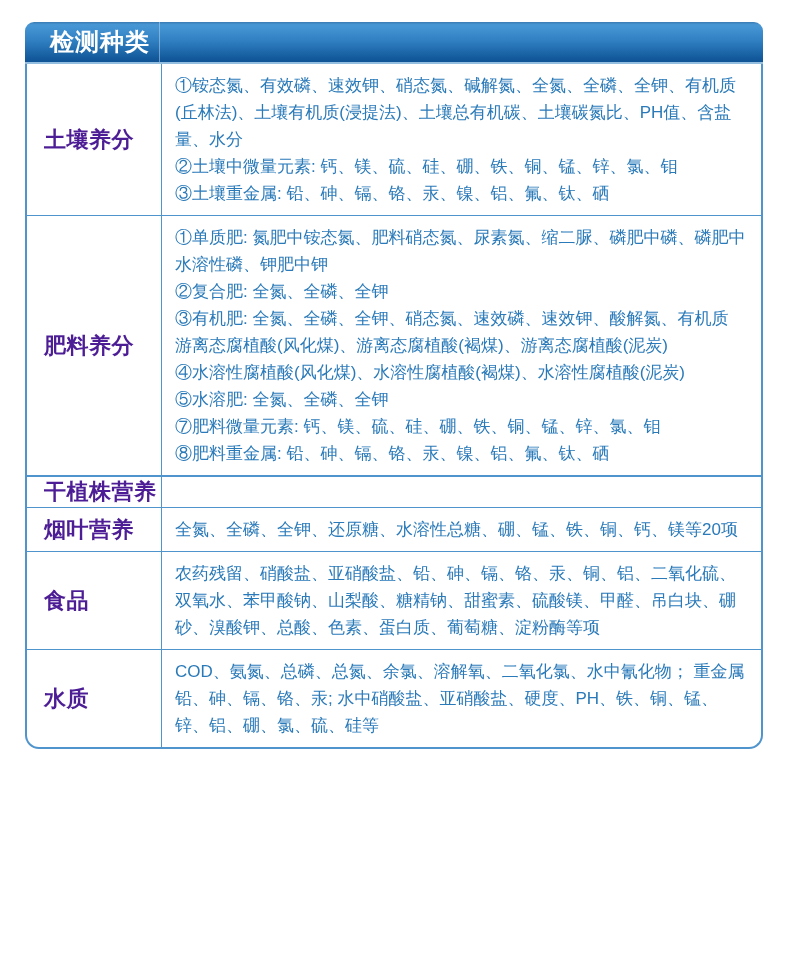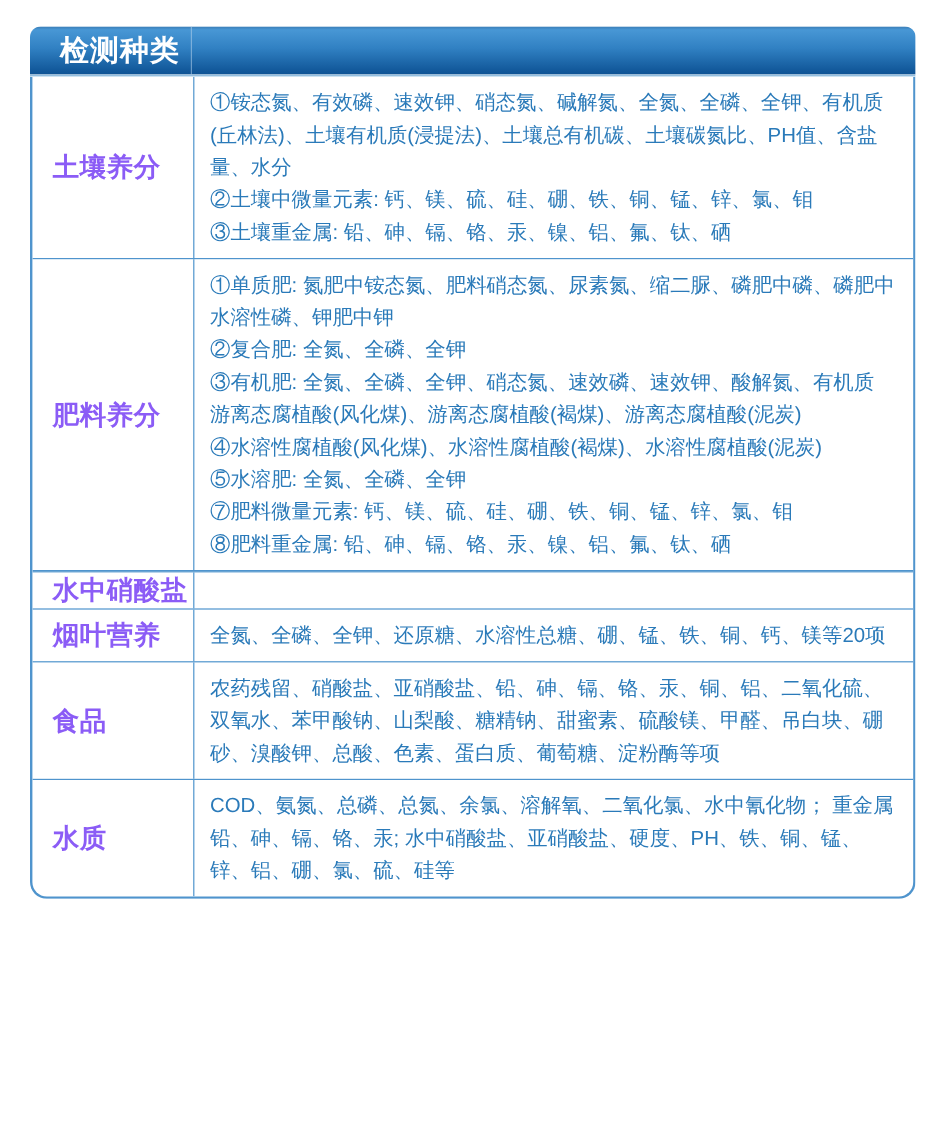--- a/index.html
+++ b/index.html
@@ -54,21 +54,21 @@
   }
   .row:first-child {
     border-top: none;
   }
   .cat {
     display: flex;
     align-items: center;
     padding-left: 17px;
     font-size: 22px;
     font-weight: bold;
-    color: #8b5cf6;
+    color: #4c1d95;
     border-right: 1px solid #4f94cd;
     letter-spacing: 0.5px;
   }
   .items {
     padding: 8px 10px 8px 13px;
     font-size: 17px;
     line-height: 27px;
     color: #2a7ab9;
     font-weight: 400;
   }
@@ -104,21 +104,21 @@
           <div class="item-line">⑤水溶肥: 全氮、全磷、全钾</div>
           <div class="item-line">⑦肥料微量元素: 钙、镁、硫、硅、硼、铁、铜、锰、锌、氯、钼</div>
           <div class="item-line">⑧肥料重金属: 铅、砷、镉、铬、汞、镍、铝、氟、钛、硒</div>
         </div>
   </div>
 
   <div class="row">
   </div>
 
   <div class="row">
-    <div class="cat">水中硝酸盐</div>
+    <div class="cat">干植株营养</div>
   </div>
 
   <div class="row">
     <div class="cat">烟叶营养</div>
     <div class="items">
           <div class="item-line">全氮、全磷、全钾、还原糖、水溶性总糖、硼、锰、铁、铜、钙、镁等20项</div>
         </div>
   </div>
 
   <div class="row">

